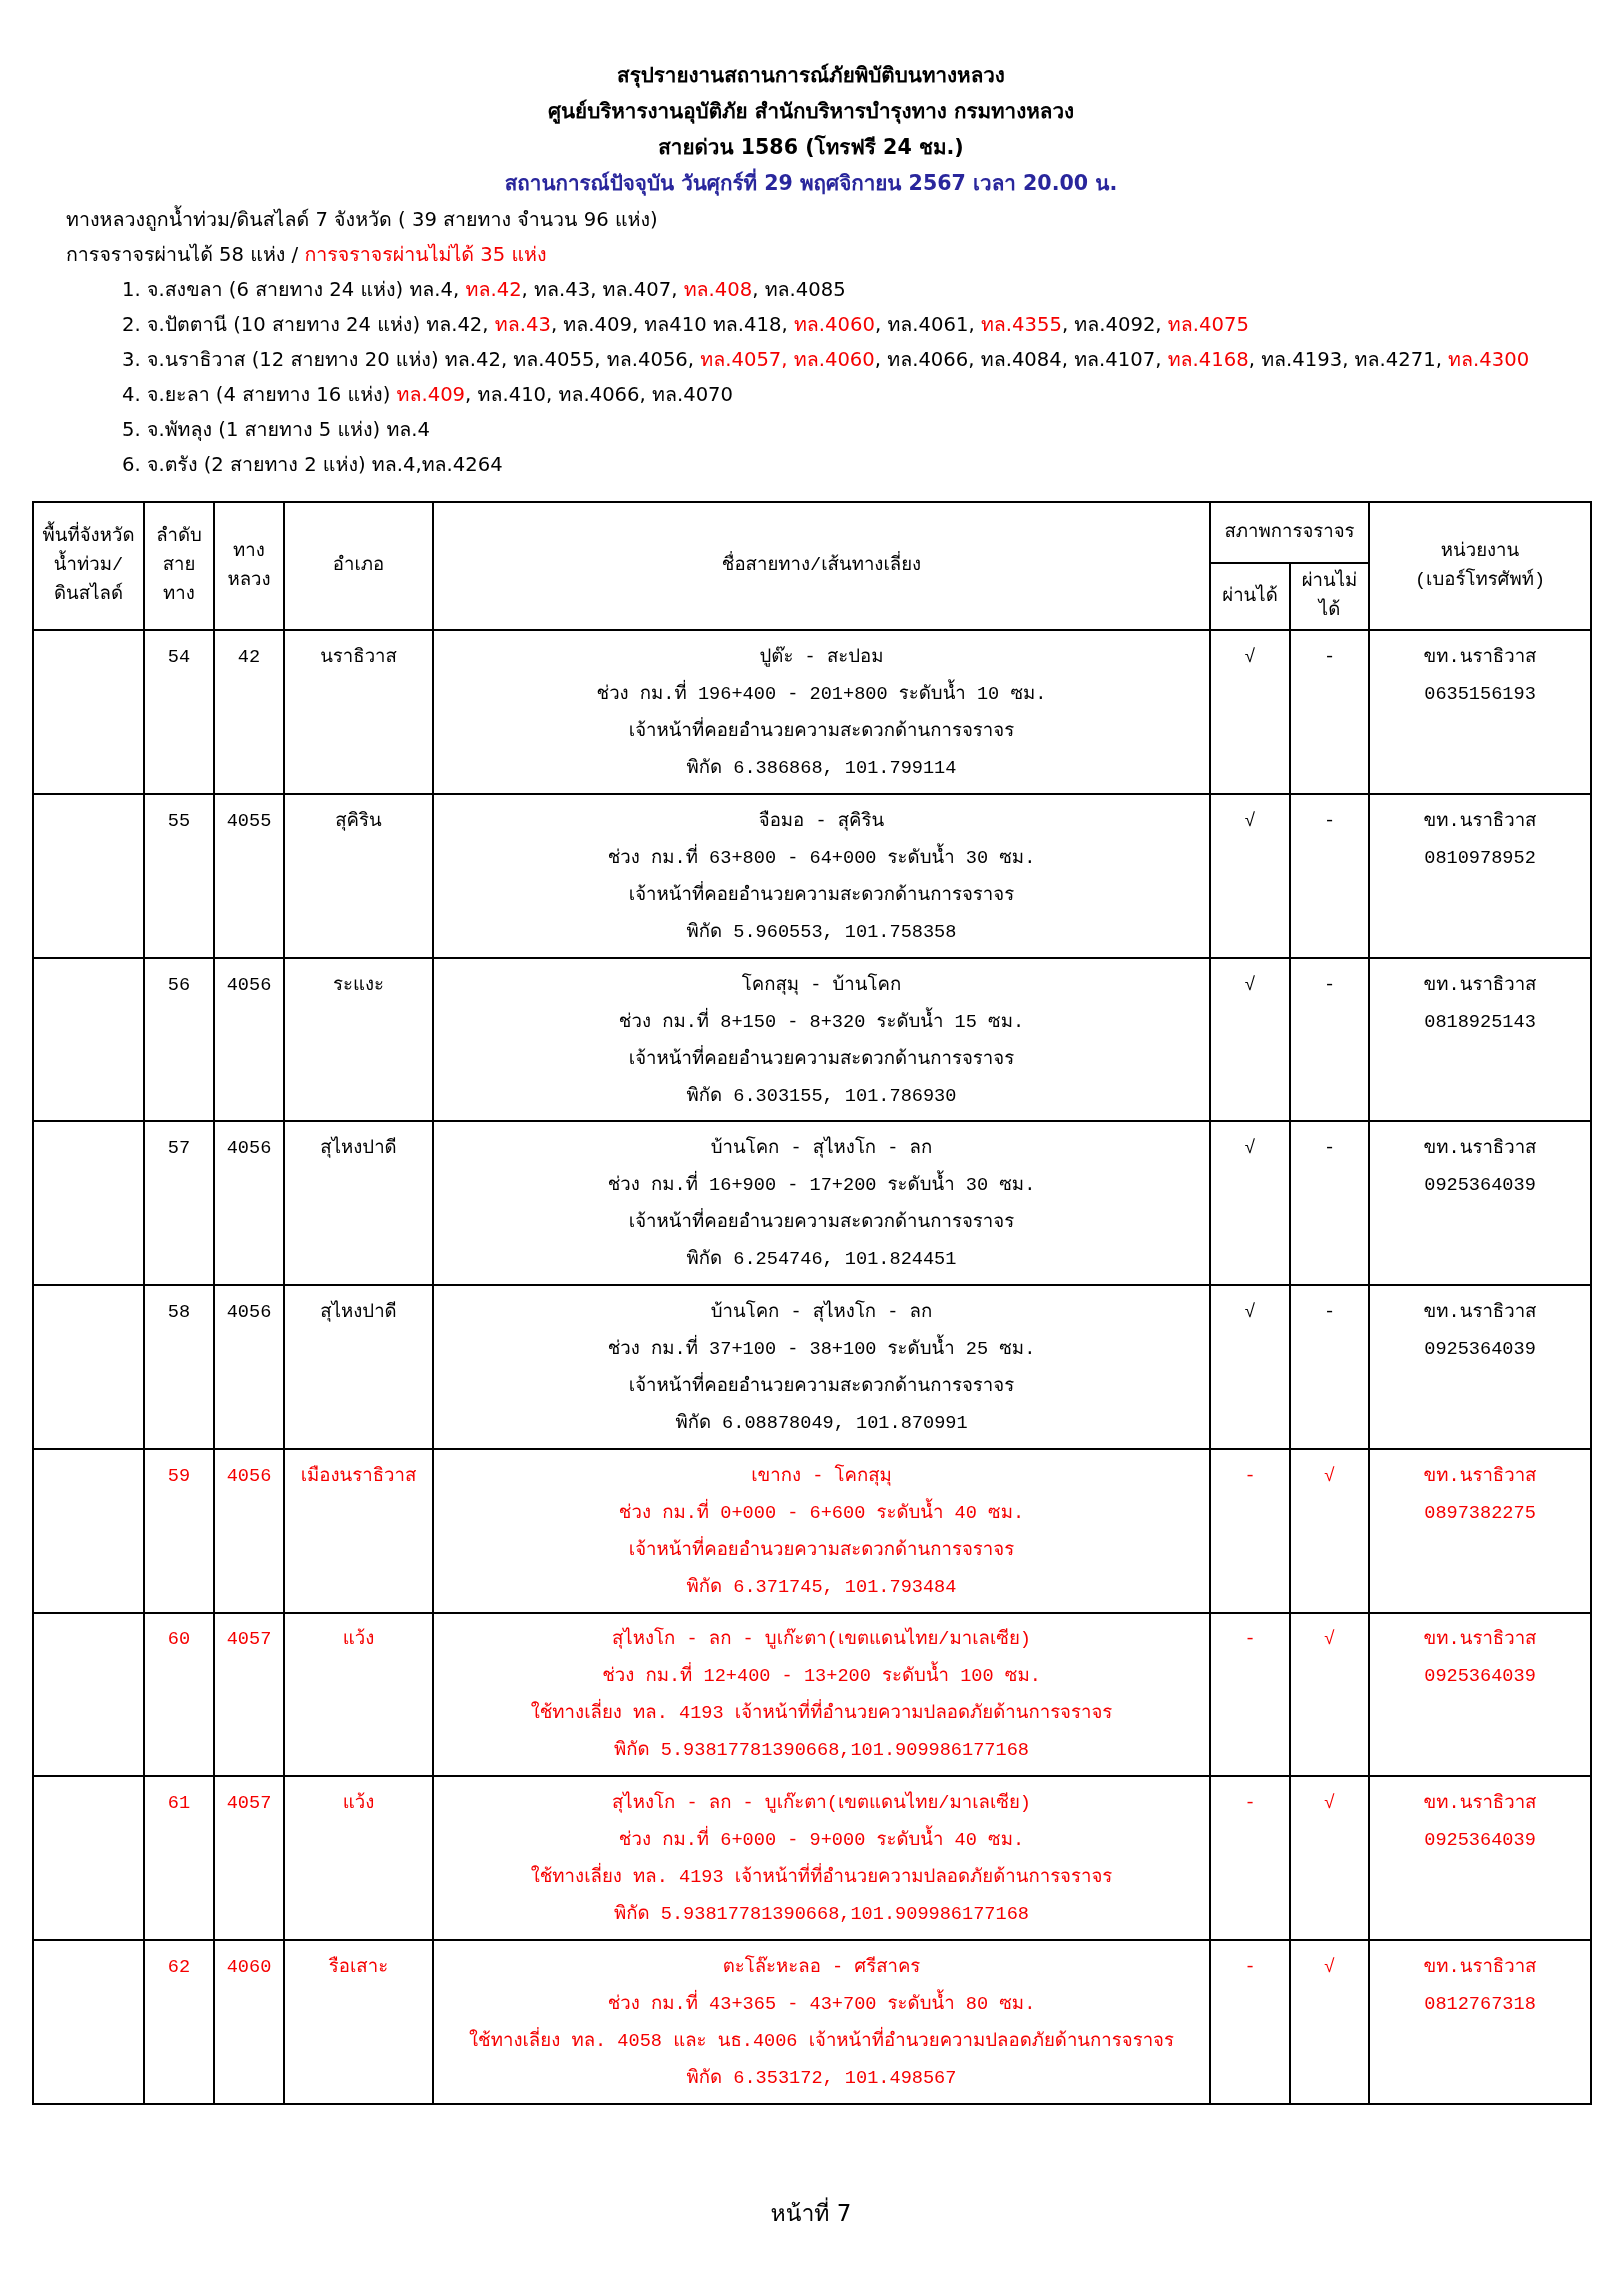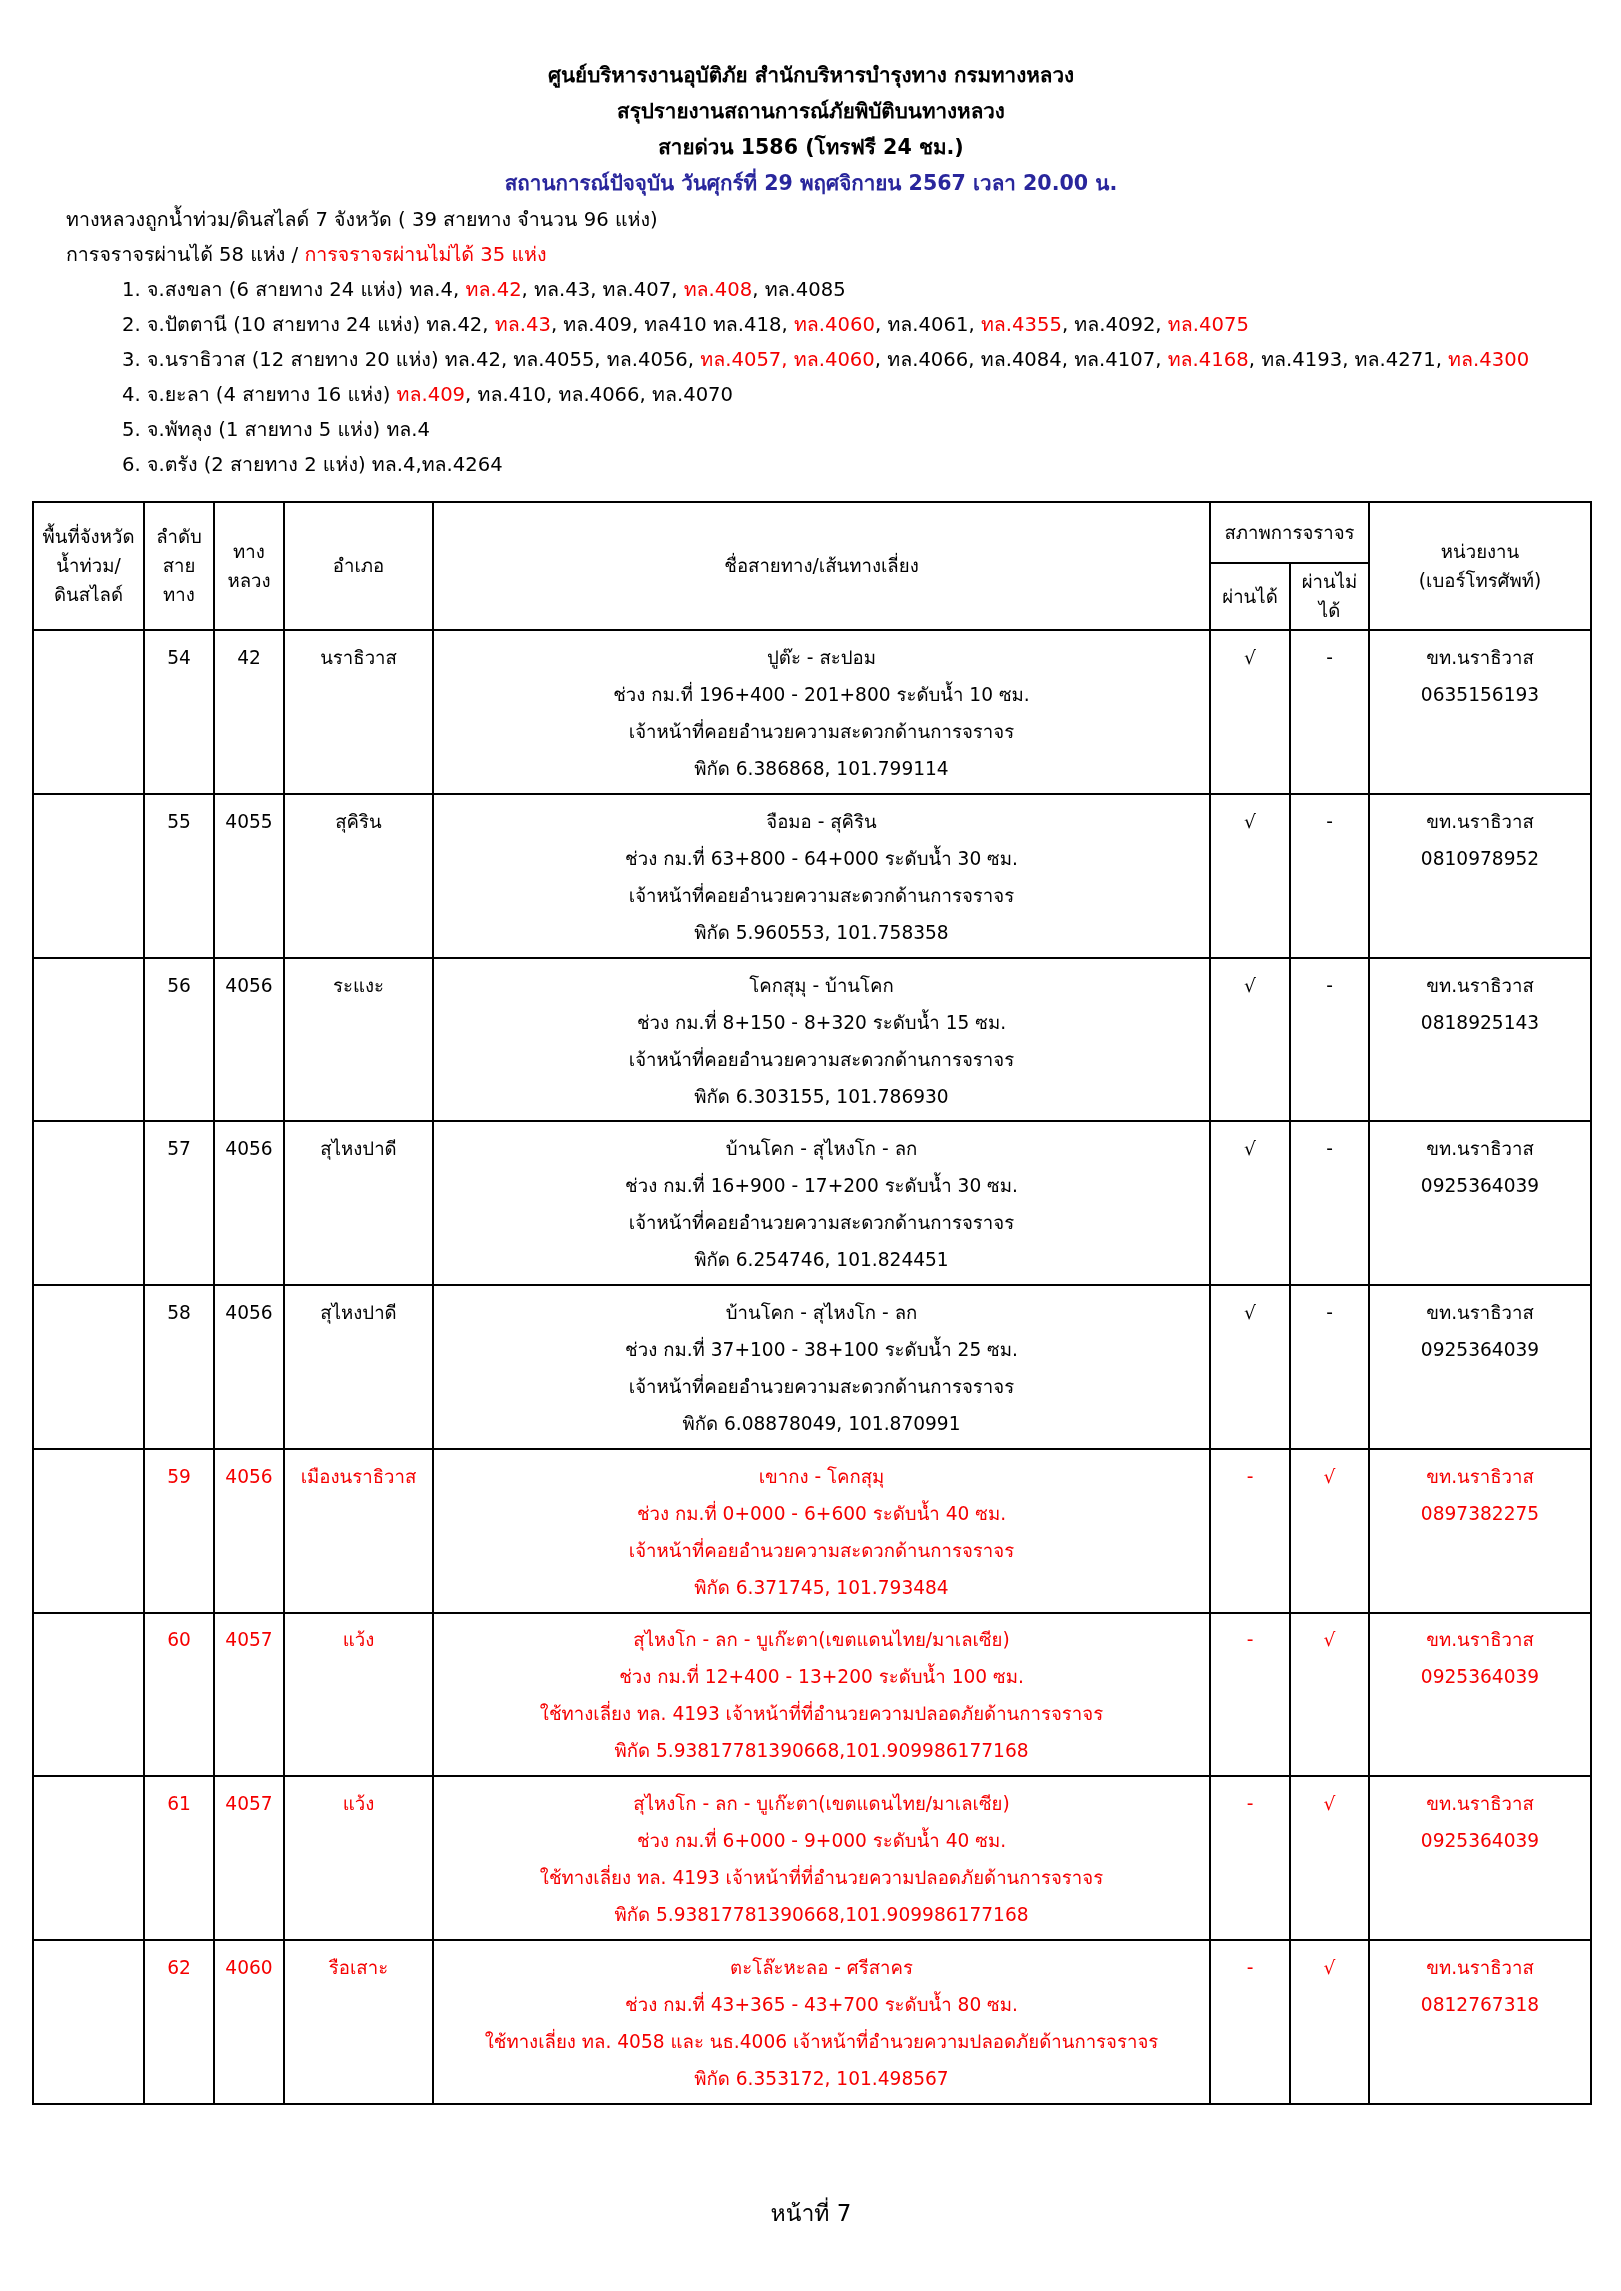--- a/index.html
+++ b/index.html
@@ -26,21 +26,21 @@
   .province{padding-left:56px;}
   .seg-red{color:var(--alert_red,#f50000);}
 
   
   table.report{
     border-collapse:collapse;
     width:100%;
     margin-top:18.6px;
     table-layout:fixed;
   }
-  table.report{border:2.9px solid #000;}
+  table.report{border:2.9px solid #000;font-family:Liberation Mono, monospace;}
   .report th,.report td{border:2px solid #000;}
   .report tr.hrow1 th{border-bottom-width:2px;}
   .report thead tr.hrow1{border-top:2.9px solid #000;}
   .report tbody tr{border-top:2.9px solid #000;border-bottom:2.9px solid #000;padding-left:28px;}
   .report th{
     font-weight:normal;font-size:18.6px;line-height:29px;
     text-align:center;vertical-align:middle;padding:3.9px 2px;
   }
   .report td{
     font-size:18.6px;line-height:37px;
@@ -64,22 +64,22 @@
 
   
   .footer{margin-top:90px;padding-bottom:29px;text-align:center;font-size:23px;}
 </style>
 </head>
 <body>
 
 <div class="doc">
 
   <div class="titles">
+    <p>สรุปรายงานสถานการณ์ภัยพิบัติบนทางหลวง</p>
     <p>ศูนย์บริหารงานอุบัติภัย สำนักบริหารบำรุงทาง กรมทางหลวง</p>
-    <p>สรุปรายงานสถานการณ์ภัยพิบัติบนทางหลวง</p>
     <p>สายด่วน 1586 (โทรฟรี 24 ชม.)</p>
     <p class="title-date">สถานการณ์ปัจจุบัน วันศุกร์ที่ 29 พฤศจิกายน 2567 เวลา 20.00 น.</p>
   </div>
 
   <div class="summary">
     <p>ทางหลวงถูกน้ำท่วม/ดินสไลด์ 7 จังหวัด ( 39 สายทาง จำนวน 96 แห่ง)</p>
     <p><span>การจราจรผ่านได้ 58 แห่ง / </span><span class="seg-red">การจราจรผ่านไม่ได้ 35 แห่ง</span></p>
 
     <div class="provinces">
       <p class="province"><span>1. จ.สงขลา (6 สายทาง 24 แห่ง) ทล.4, </span><span class="seg-red">ทล.42</span><span>, ทล.43, ทล.407, </span><span class="seg-red">ทล.408</span><span>, ทล.4085</span></p>

